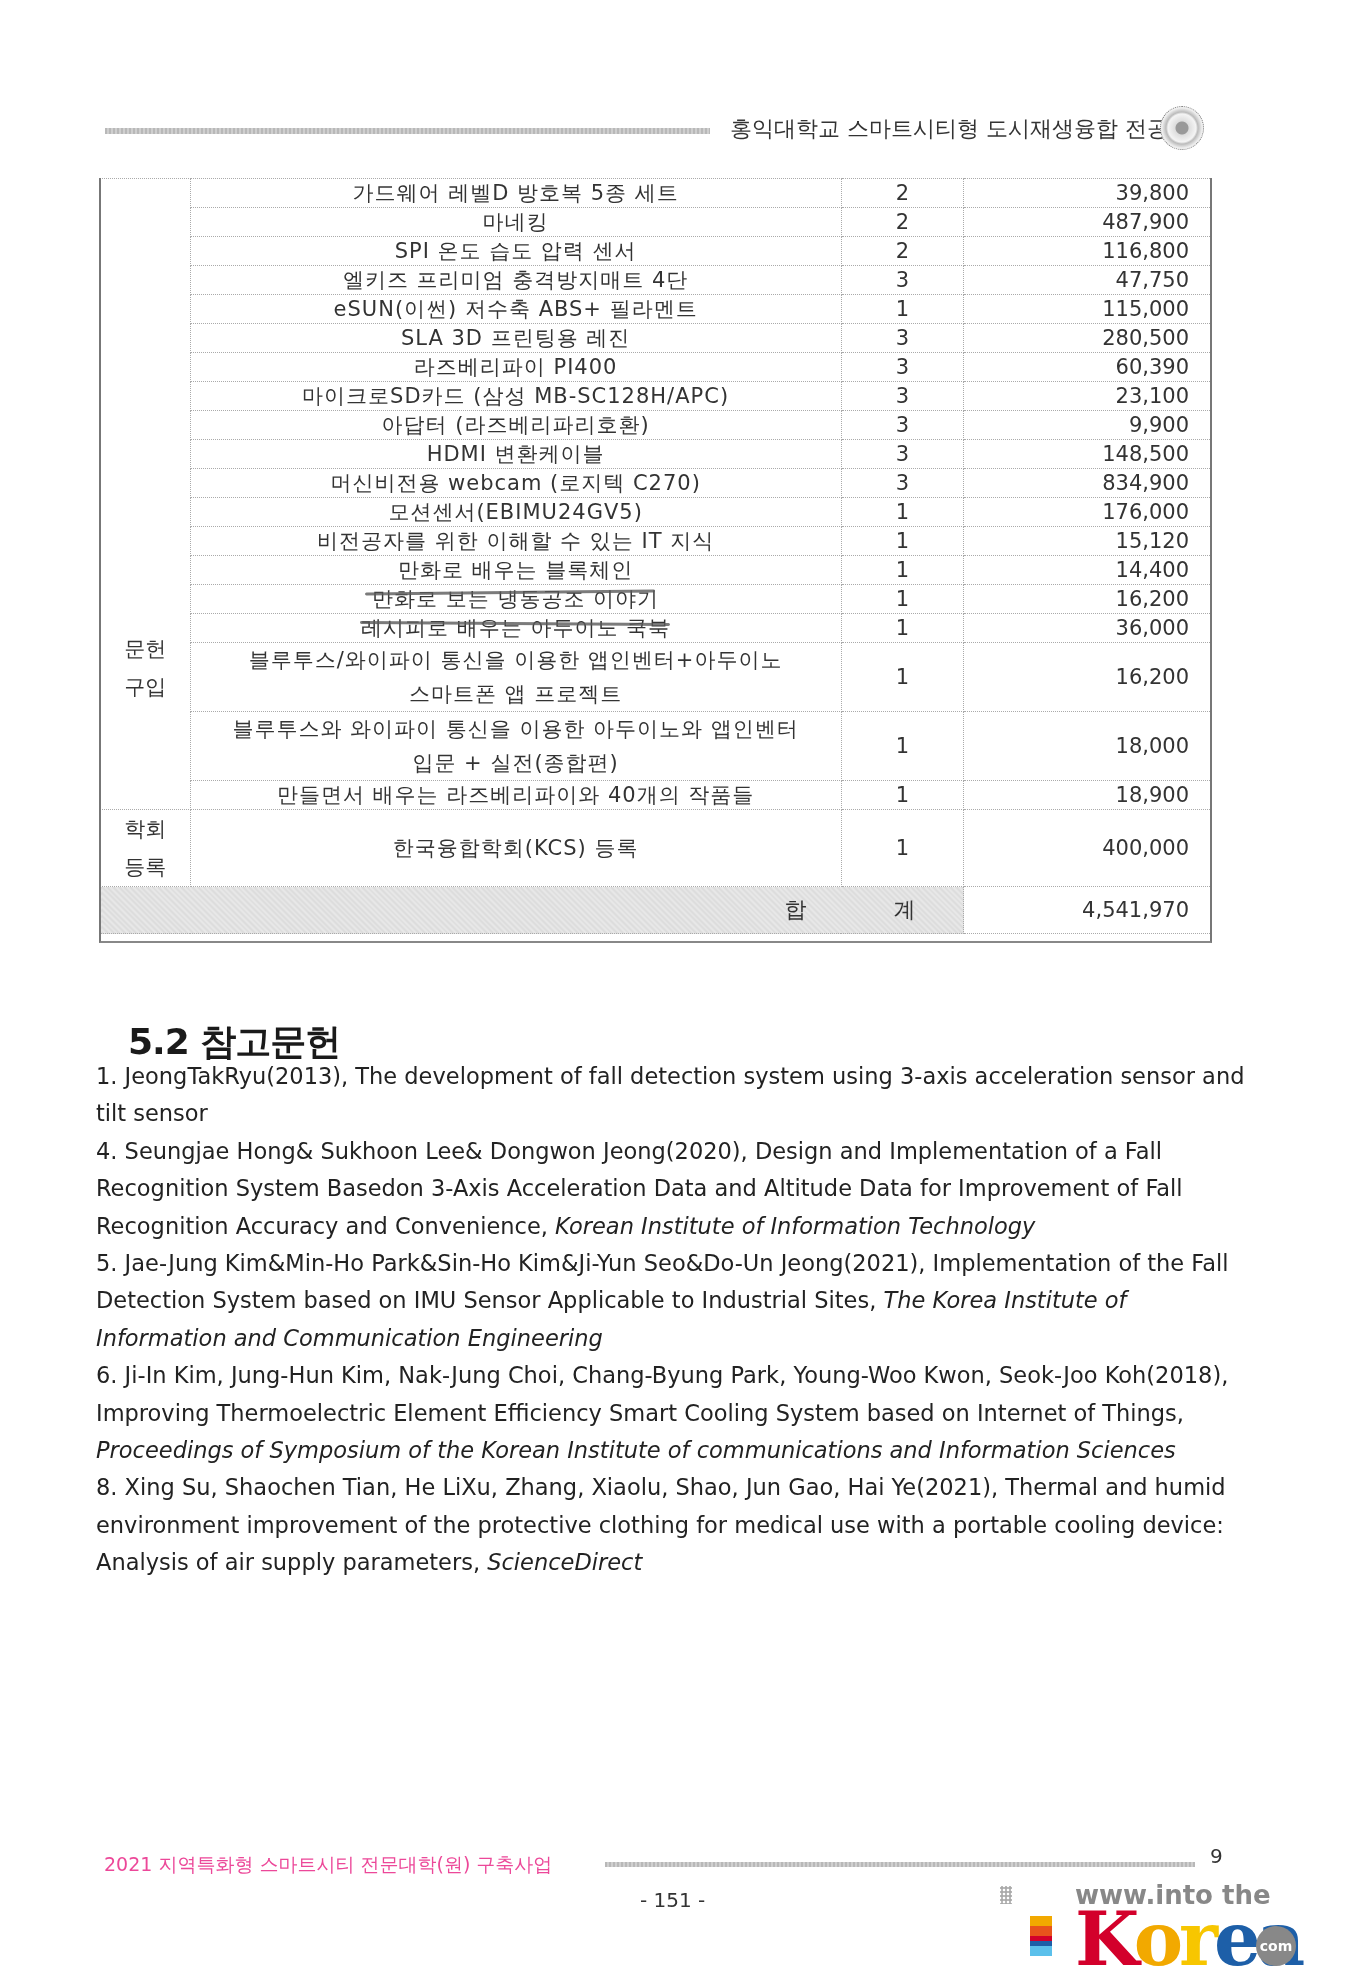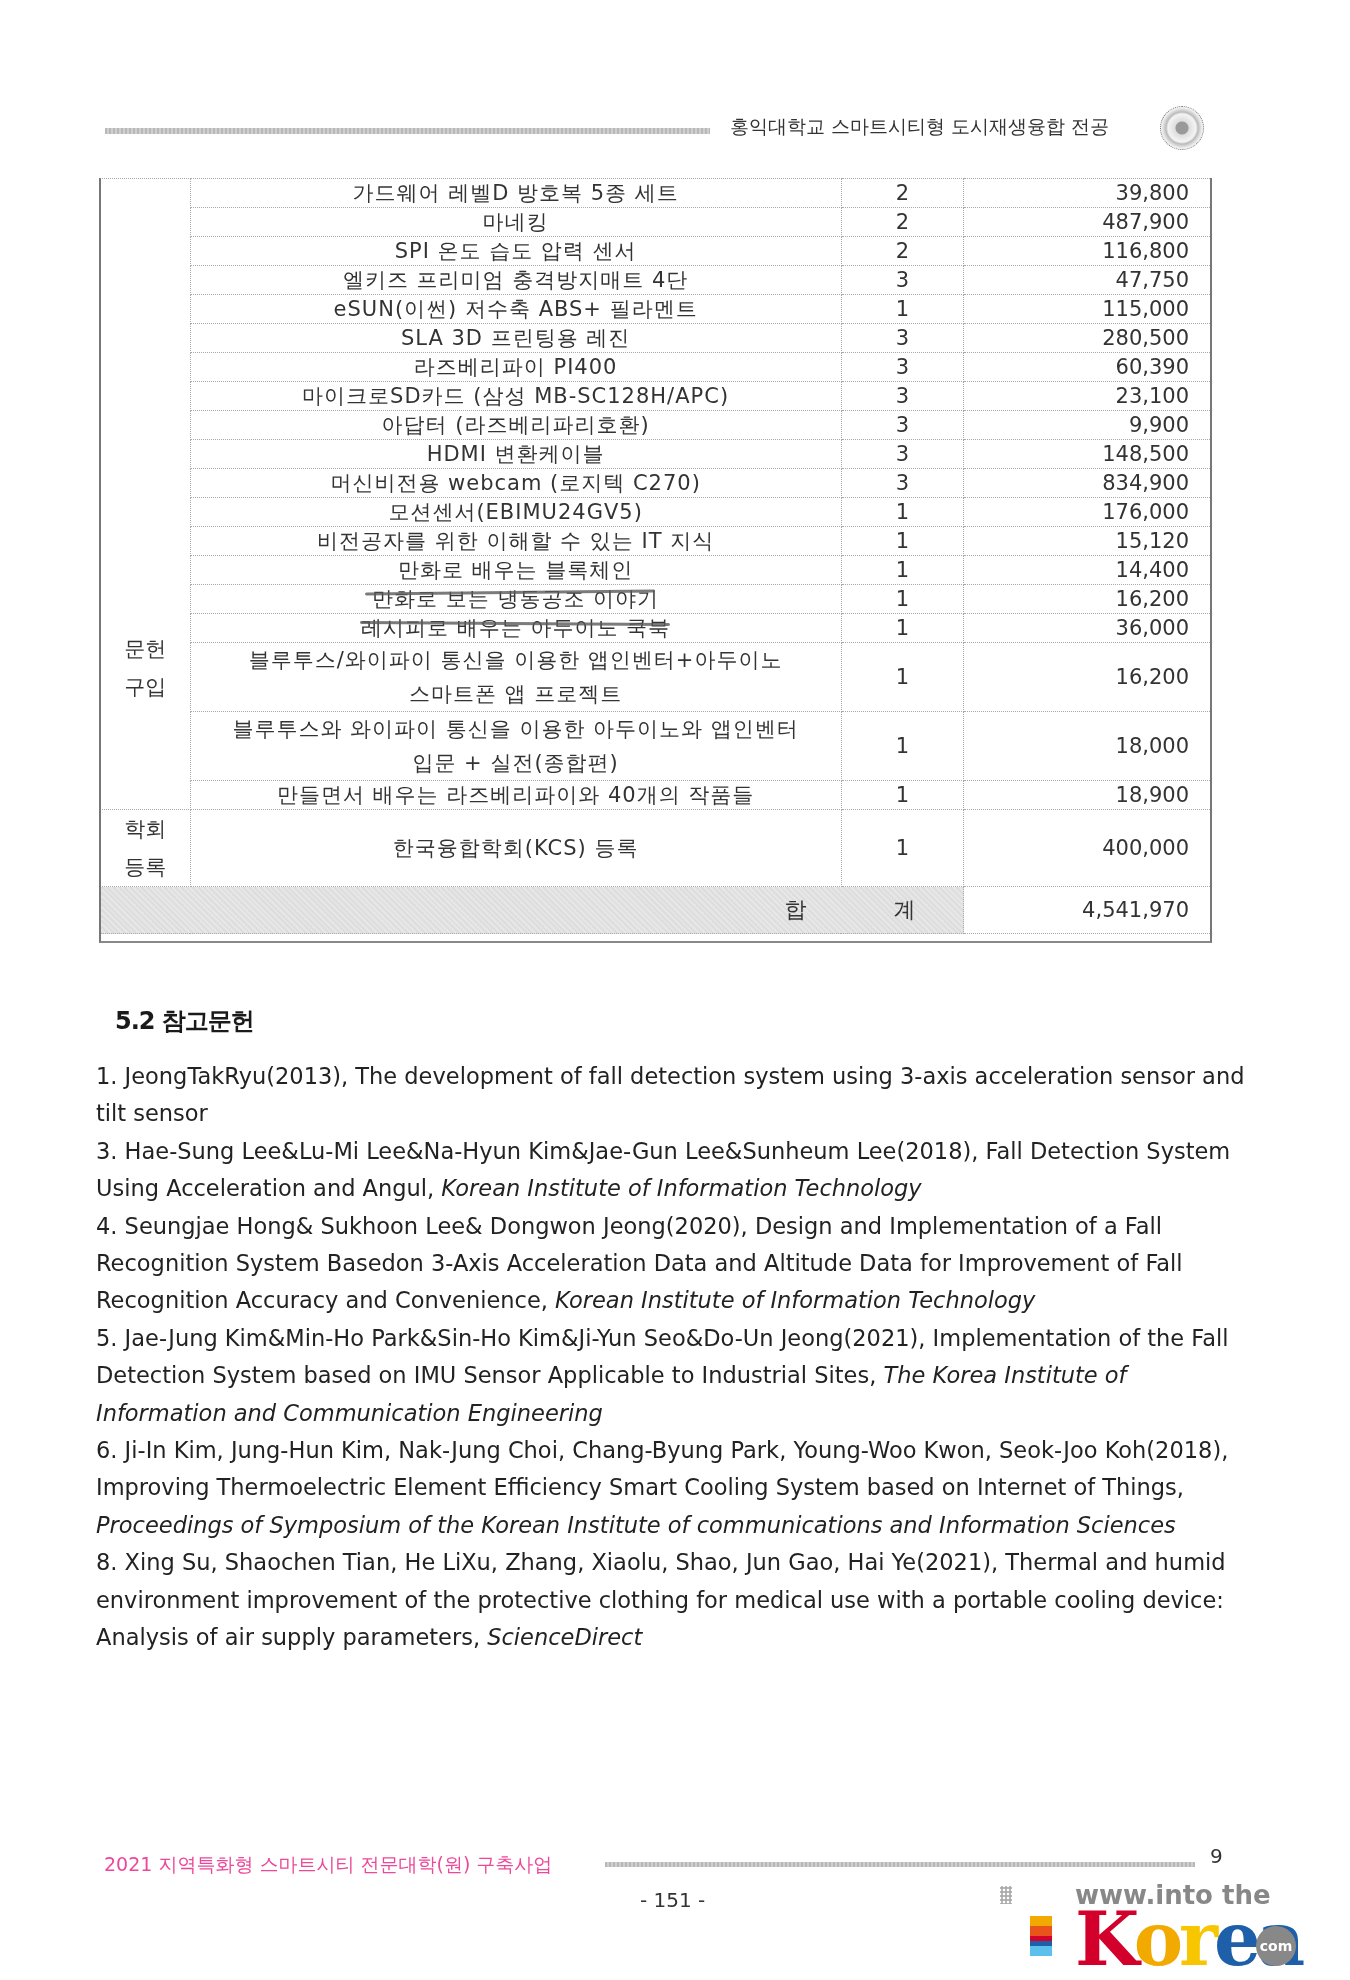--- a/index.html
+++ b/index.html
@@ -1,35 +1,35 @@
 <!DOCTYPE html>
 <html><head>
 <meta charset="utf-8">
 <style>
   html,body{margin:0;padding:0;background:#fff;}
   body{width:1350px;height:1980px;position:relative;overflow:hidden;font-family:"DejaVu Sans","Liberation Sans",sans-serif;color:#222;}
   .hdr-bar{position:absolute;left:105px;top:128px;width:605px;height:6px;background:repeating-linear-gradient(90deg,#b8b8b8 0 2px,#cfcfcf 2px 4px);}
-  .hdr-title{position:absolute;left:730px;top:114px;font-size:19px;color:#333;white-space:nowrap;}
+  .hdr-title{position:absolute;left:730px;top:114px;font-size:22px;color:#333;white-space:nowrap;}
   .seal{position:absolute;left:1160px;top:106px;width:42px;height:42px;border-radius:50%;border:1px dotted #777;background:radial-gradient(circle,#999 0 6px,#ddd 7px,#f4f4f4 14px,#bbb 16px,#eee 20px);}
   table.budget{position:absolute;left:100px;top:178px;width:1112px;border-collapse:collapse;font-size:21px;color:#333;}
   table.budget td{border:1px dotted #aaa;padding:0 8px;line-height:28px;height:28px;}
   table.budget td.cat{width:72px;text-align:center;vertical-align:middle;border-bottom-color:transparent;border-top-color:transparent;line-height:38px;}
   table.budget td.cat.top{border-top:1px dotted #aaa;}
   table.budget td.cat.bottom{border-bottom:1px dotted #aaa;}
   table.budget td.item{text-align:center;width:630px;letter-spacing:1px;}
   table.budget td.qty{text-align:center;width:105px;}
   table.budget td.amt{text-align:right;width:215px;padding-right:22px;}
   table.budget tr.two td.item{line-height:34px;height:66px;}
   table.budget tr.reg td{height:66px;}
   table.budget tr.total td{height:46px;background:repeating-linear-gradient(45deg,#dcdcdc 0 2px,#e8e8e8 2px 4px);}
   table.budget tr.total td.amt{background:#fff;}
   table.budget tr.total td.lbl{text-align:right;font-size:22px;letter-spacing:40px;}
   .outline{position:absolute;left:99px;top:178px;width:1113px;height:765px;border-left:2px solid #777;border-right:2px solid #777;border-bottom:2px solid #888;box-sizing:border-box;pointer-events:none;}
   .uline{position:absolute;height:3px;background:#5a5a5a;border-radius:2px;opacity:.8;}
-  h2.sec{position:absolute;left:112px;top:1002px;margin:3px;font-size:24px;font-weight:bold;color:#1a1a1a;letter-spacing:-1px;}
+  h2.sec{position:absolute;left:112px;top:1002px;margin:16px;font-size:36px;font-weight:bold;color:#1a1a1a;letter-spacing:-1px;}
   .refs{position:absolute;left:96px;top:1058px;width:1160px;font-size:22.5px;line-height:37.4px;color:#222;}
   .refs p{margin:0;}
   .refs i{font-style:italic;}
   .ftr-text{position:absolute;left:104px;top:1852px;font-size:19px;color:#ec4899;white-space:nowrap;}
   .ftr-bar{position:absolute;left:605px;top:1862px;width:590px;height:5px;background:repeating-linear-gradient(90deg,#b8b8b8 0 2px,#cfcfcf 2px 4px);}
   .ftr-num{position:absolute;left:1210px;top:1844px;font-size:20px;color:#333;}
   .pageno{position:absolute;left:640px;top:1888px;font-size:20px;color:#333;}
   .logo{position:absolute;left:990px;top:1880px;width:320px;height:100px;}
   .logo .www{position:absolute;left:85px;top:0;font-size:26px;color:#888;font-weight:bold;}
   .logo .word{position:absolute;left:85px;top:16px;font-size:74px;font-family:"DejaVu Serif","Liberation Serif",serif;font-weight:bold;letter-spacing:-4px;}
@@ -172,21 +172,20 @@
   </tbody>
 </table>
 <div class="outline"></div>
 <div class="uline" style="left:365px;top:591px;width:290px;transform:rotate(-0.6deg);"></div>
 <div class="uline" style="left:360px;top:622px;width:310px;transform:rotate(0.4deg);"></div>
 
 <h2 class="sec">5.2 참고문헌</h2>
 
 <div class="refs">
   <p><span>1. JeongTakRyu(2013), The development of fall detection system using 3-axis acceleration sensor and tilt sensor</span><i></i></p>
-  <p><span>3. Hae-Sung Lee&amp;Lu-Mi Lee&amp;Na-Hyun Kim&amp;Jae-Gun Lee&amp;Sunheum Lee(2018), Fall Detection System Using Acceleration and Angul, </span><i>Korean Institute of Information Technology</i></p>
   <p><span>4. Seungjae Hong&amp; Sukhoon Lee&amp; Dongwon Jeong(2020), Design and Implementation of a Fall Recognition System Basedon 3-Axis Acceleration Data and Altitude Data for Improvement of Fall Recognition Accuracy and Convenience, </span><i>Korean Institute of Information Technology</i></p>
   <p><span>5. Jae-Jung Kim&amp;Min-Ho Park&amp;Sin-Ho Kim&amp;Ji-Yun Seo&amp;Do-Un Jeong(2021), Implementation of the Fall Detection System based on IMU Sensor Applicable to Industrial Sites, </span><i>The Korea Institute of Information and Communication Engineering</i></p>
   <p><span>6. Ji-In Kim, Jung-Hun Kim, Nak-Jung Choi, Chang-Byung Park, Young-Woo Kwon, Seok-Joo Koh(2018), Improving Thermoelectric Element Efficiency Smart Cooling System based on Internet of Things, </span><i>Proceedings of Symposium of the Korean Institute of communications and Information Sciences</i></p>
   <p><span>8. Xing Su, Shaochen Tian, He LiXu, Zhang, Xiaolu, Shao, Jun Gao, Hai Ye(2021), Thermal and humid environment improvement of the protective clothing for medical use with a portable cooling device: Analysis of air supply parameters, </span><i>ScienceDirect</i></p>
 </div>
 
 <div class="ftr-text">2021 지역특화형 스마트시티 전문대학(원) 구축사업</div>
 <div class="ftr-bar"></div>
 <div class="ftr-num">9</div>
 <div class="pageno">- 151 -</div>

